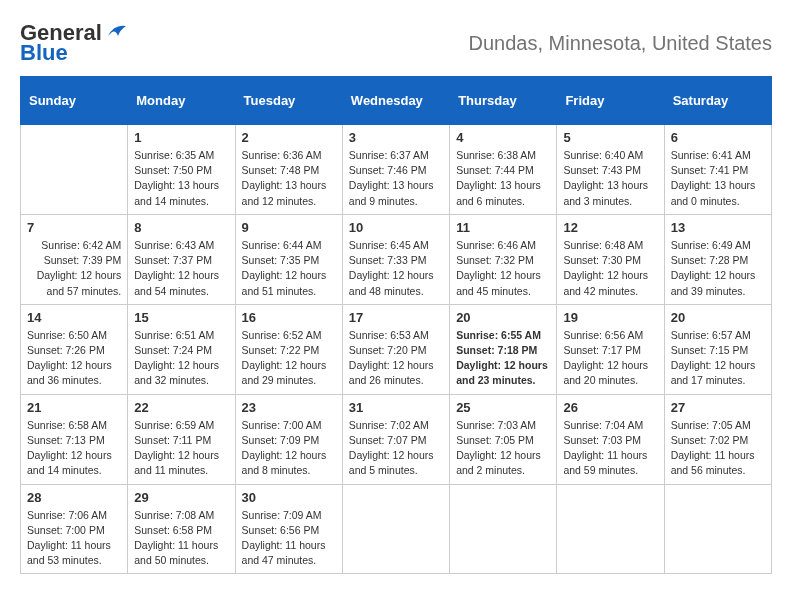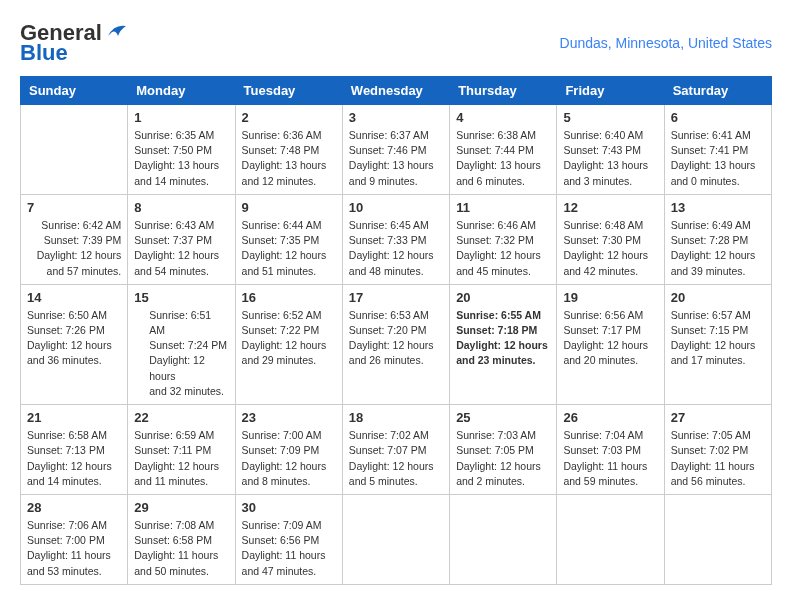--- a/index.html
+++ b/index.html
@@ -22,33 +22,33 @@
       align-items: flex-start;
     }
     .logo-line1 { display: flex; align-items: center; gap: 2px; }
     .title-section { text-align: right; }
     .month-title {
       font-size: 36px;
       font-weight: bold;
       color: #333;
     }
     .subtitle {
-      font-size: 14px;
-      color: #3b82f6;
+      font-size: 20px;
+      color: #737373;
     }
     .calendar {
       width: 100%;
       border-collapse: collapse;
       border: 1px solid #ccc;
     }
     .calendar th {
       background-color: #1565C0;
       color: #fff;
       text-align: left;
-      padding: 6px 8px;
+      padding: 16px 8px;
       font-size: 13px;
       border: 1px solid #1565C0;
     }
     .calendar td {
       vertical-align: top;
       border: 1px solid #ccc;
       padding: 5px 6px;
       width: calc(100% / 7);
       min-height: 90px;
       font-size: 11px;
@@ -195,21 +195,21 @@
       <tr>
         <td>
           <div class="day-number">14</div>
           <div class="day-info" style="white-space: pre-line;">Sunrise: 6:50 AM
 Sunset: 7:26 PM
 Daylight: 12 hours
 and 36 minutes.</div>
         </td>
         <td>
           <div class="day-number">15</div>
-          <div class="day-info" style="white-space: pre-line; margin-left: 15px;">Sunrise: 6:51 AM
+          <div class="day-info" style="white-space: pre-line;">Sunrise: 6:51 AM
 Sunset: 7:24 PM
 Daylight: 12 hours
 and 32 minutes.</div>
         </td>
         <td>
           <div class="day-number">16</div>
           <div class="day-info" style="white-space: pre-line;">Sunrise: 6:52 AM
 Sunset: 7:22 PM
 Daylight: 12 hours
 and 29 minutes.</div>
@@ -259,21 +259,21 @@
 and 11 minutes.</div>
         </td>
         <td>
           <div class="day-number">23</div>
           <div class="day-info" style="white-space: pre-line;">Sunrise: 7:00 AM
 Sunset: 7:09 PM
 Daylight: 12 hours
 and 8 minutes.</div>
         </td>
         <td>
-          <div class="day-number">18</div>
+          <div class="day-number">31</div>
           <div class="day-info" style="white-space: pre-line;">Sunrise: 7:02 AM
 Sunset: 7:07 PM
 Daylight: 12 hours
 and 5 minutes.</div>
         </td>
         <td>
           <div class="day-number">25</div>
           <div class="day-info" style="white-space: pre-line;">Sunrise: 7:03 AM
 Sunset: 7:05 PM
 Daylight: 12 hours

